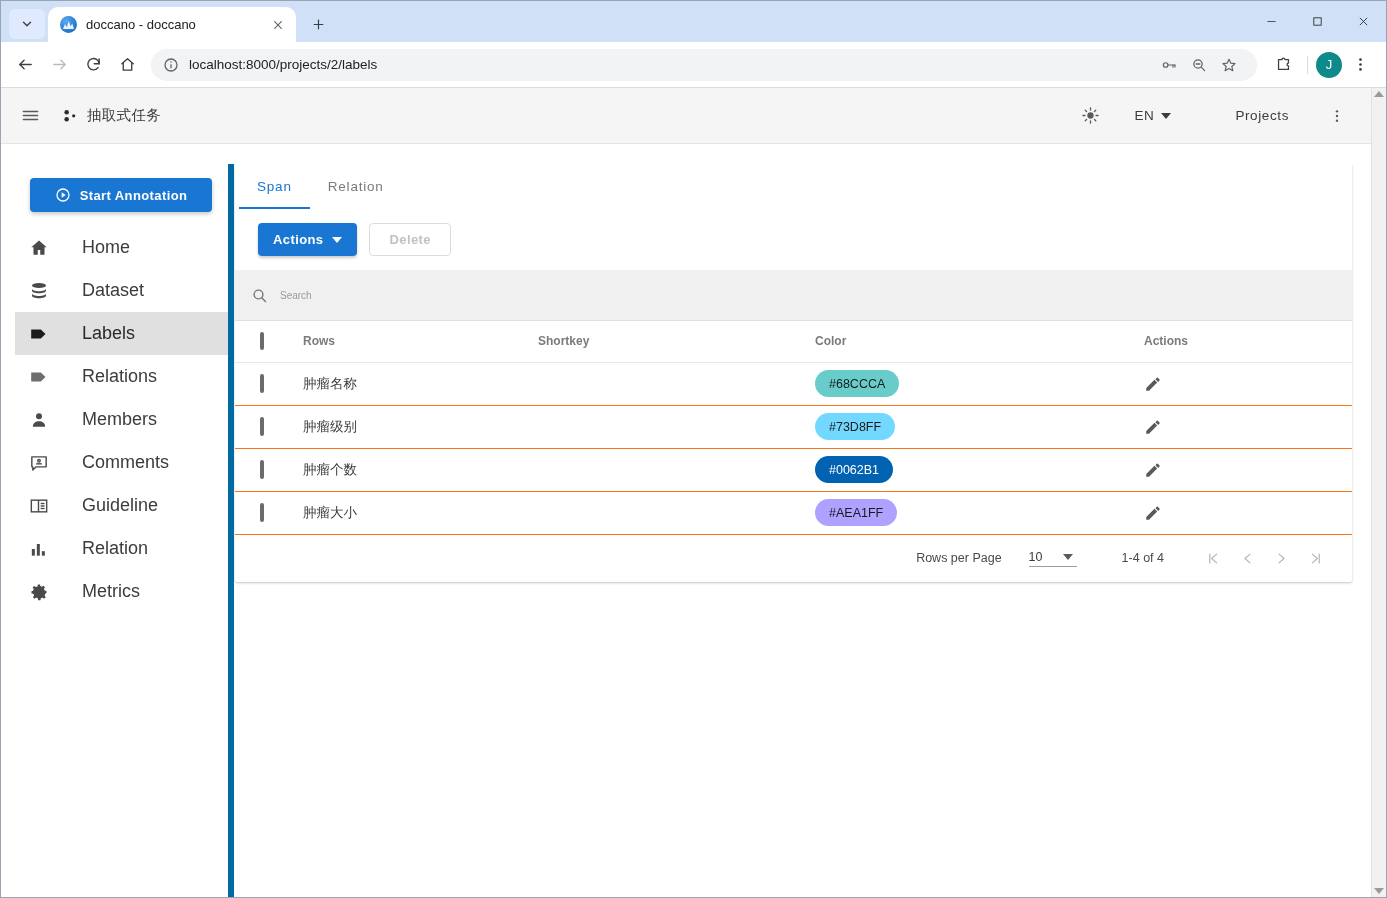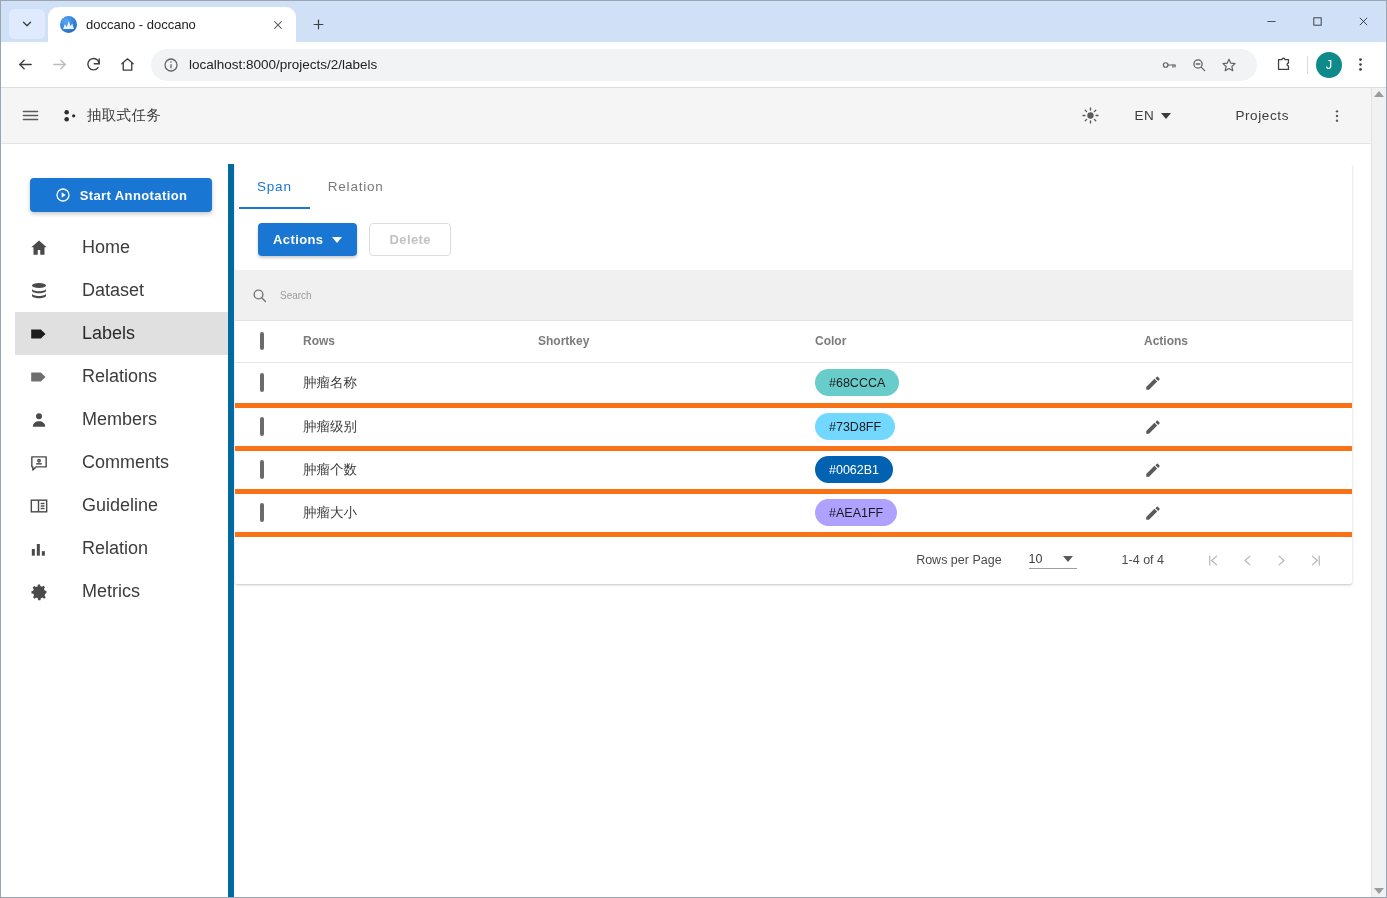--- a/index.html
+++ b/index.html
@@ -230,21 +230,21 @@
     font-size: 10px; color: #737373; width: 400px;
   }
   .search-input::placeholder { color: #9a9a9a; }
 
   table.labels { width: 100%; border-collapse: collapse; table-layout: fixed; }
   table.labels th {
     text-align: left; font-size: 12px; font-weight: bold; color: #7b7b7b;
     padding: 0; height: 41px; border-bottom: 1px solid #e8e8e8;
   }
   table.labels td {
-    height: 43px; border-bottom: 5px solid #f97316;
+    height: 43px; border-bottom: 1px solid #f97316;
     font-size: 13.5px; color: #3c3c3c; padding: 0;
   }
   .col-check { width: 68px; padding-left: 25px !important; }
   .col-name { width: 235px; }
   .col-short { width: 277px; }
   .col-color { width: 329px; }
   .col-act { width: auto; }
   .checkbox {
     width: 17px; height: 17px;
     border: 2px solid #6b6b6b; border-radius: 2px;

